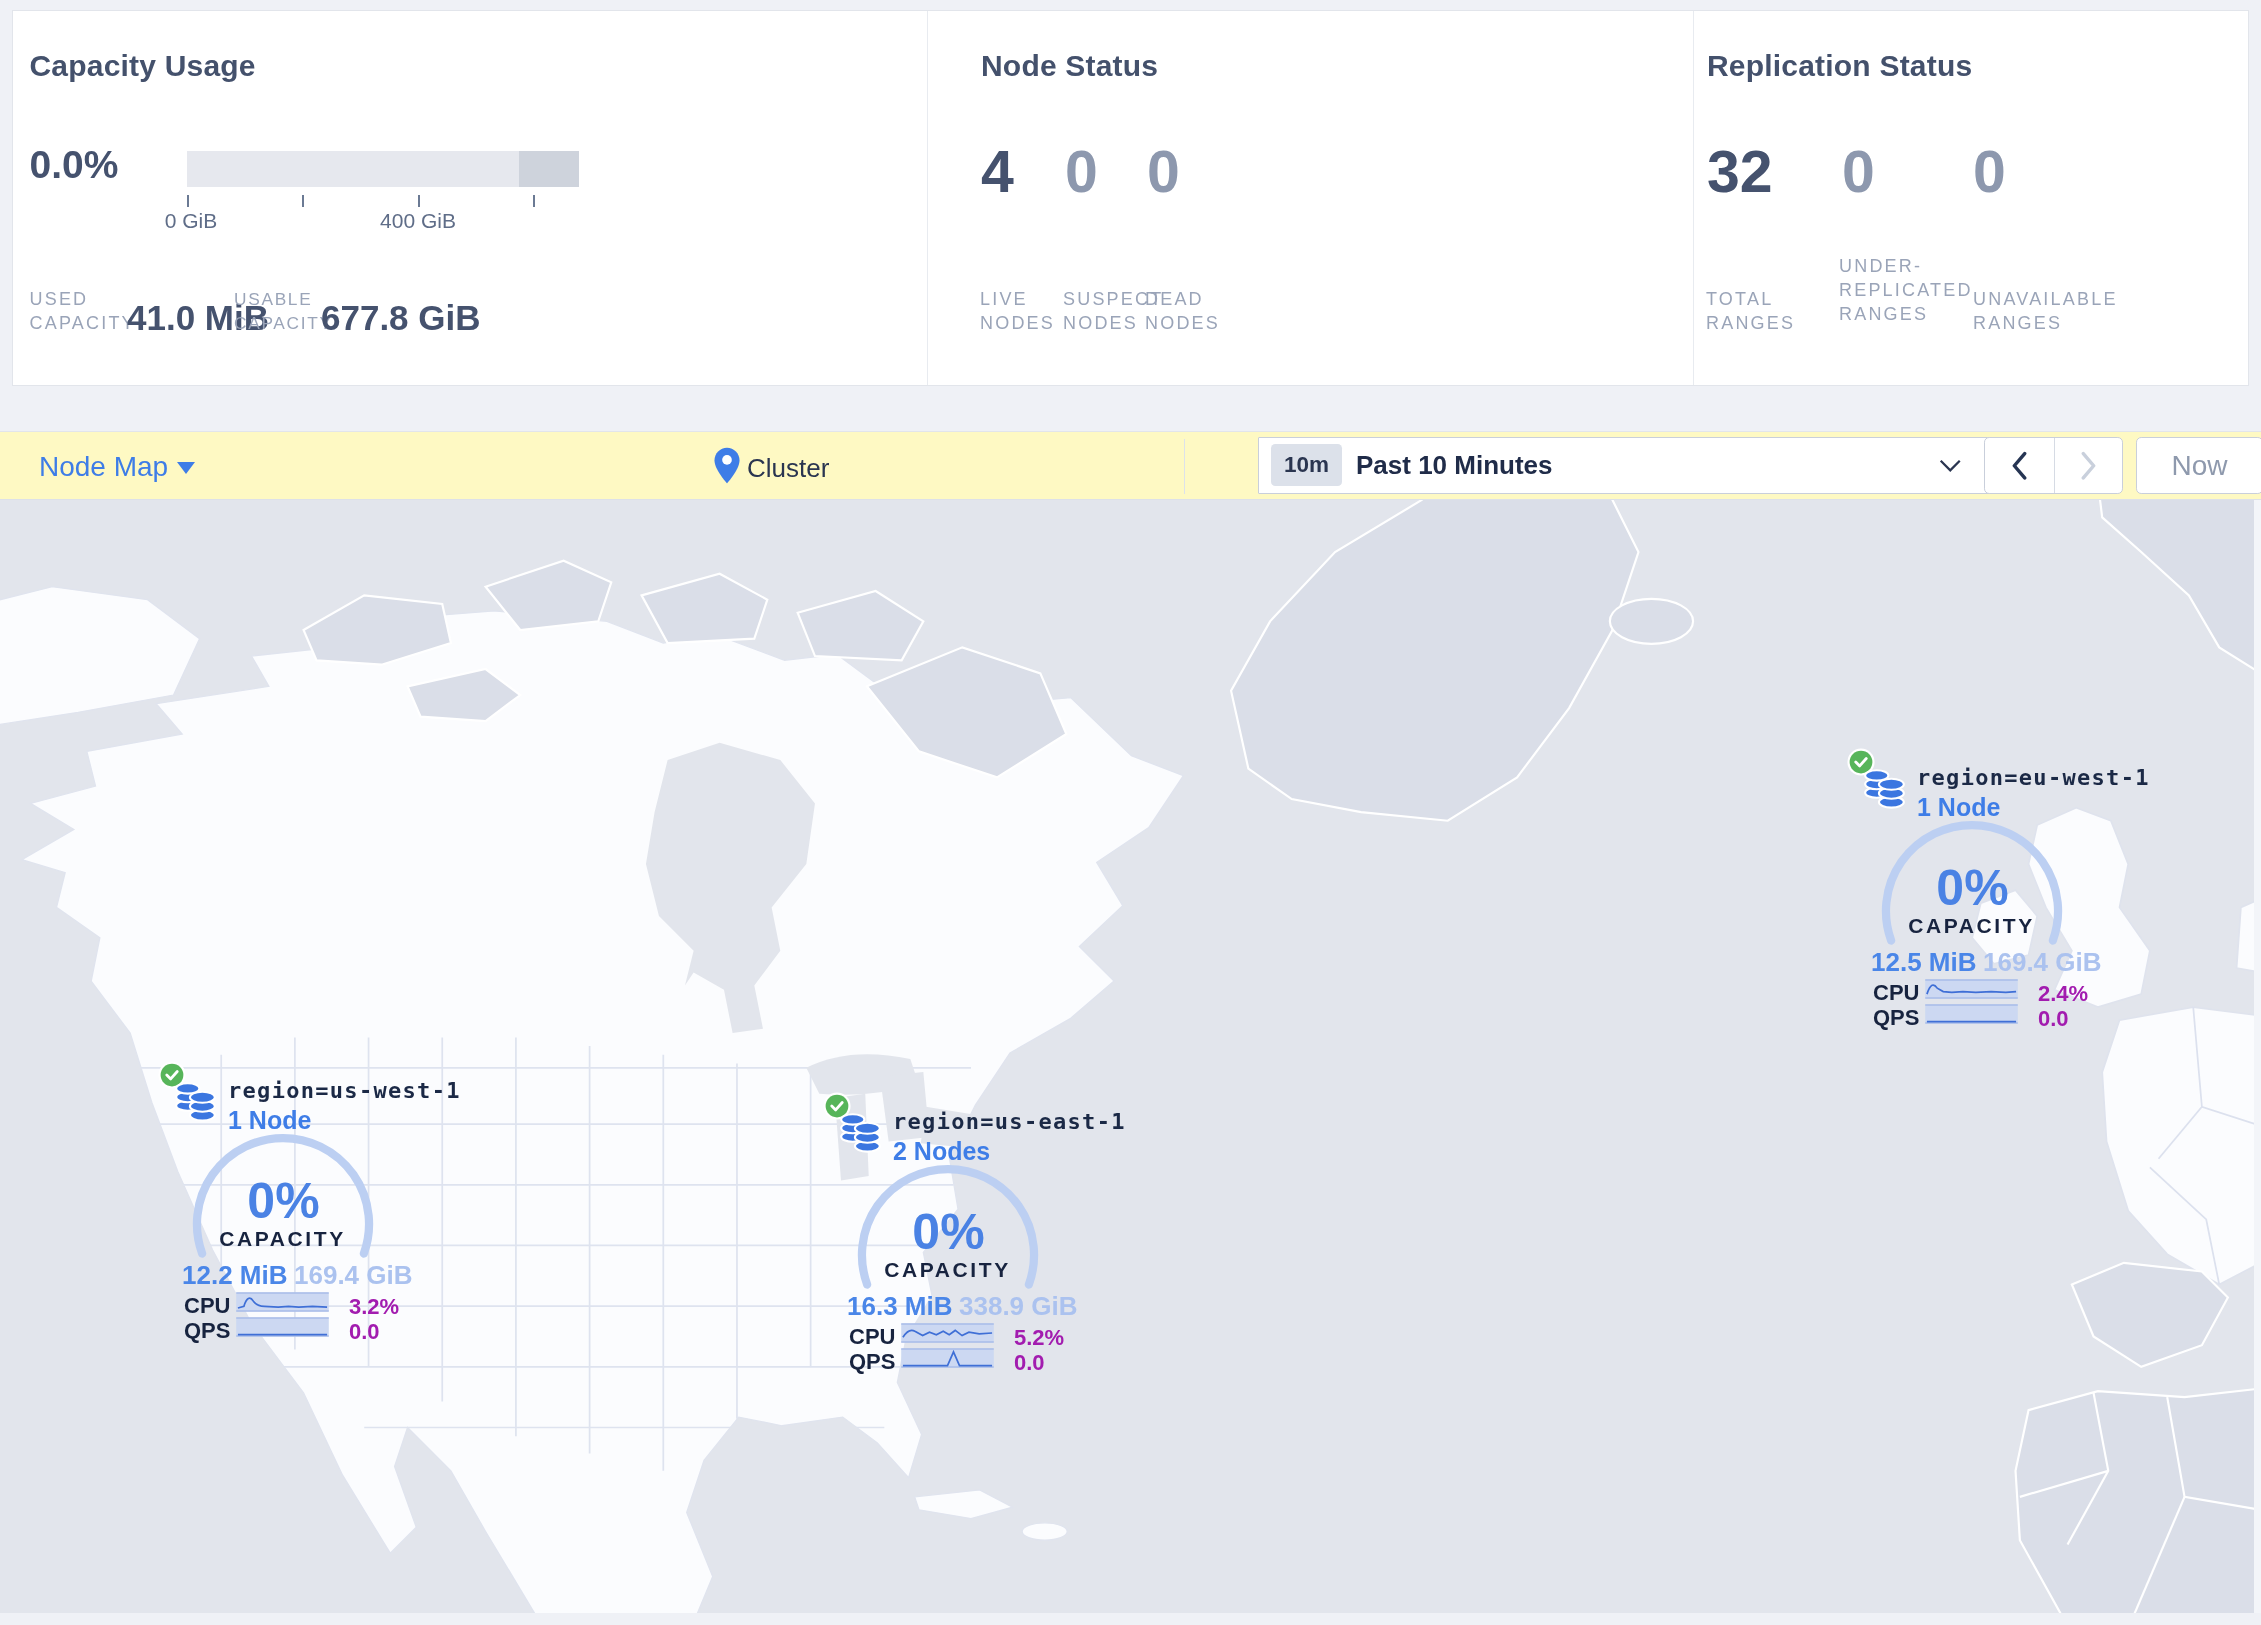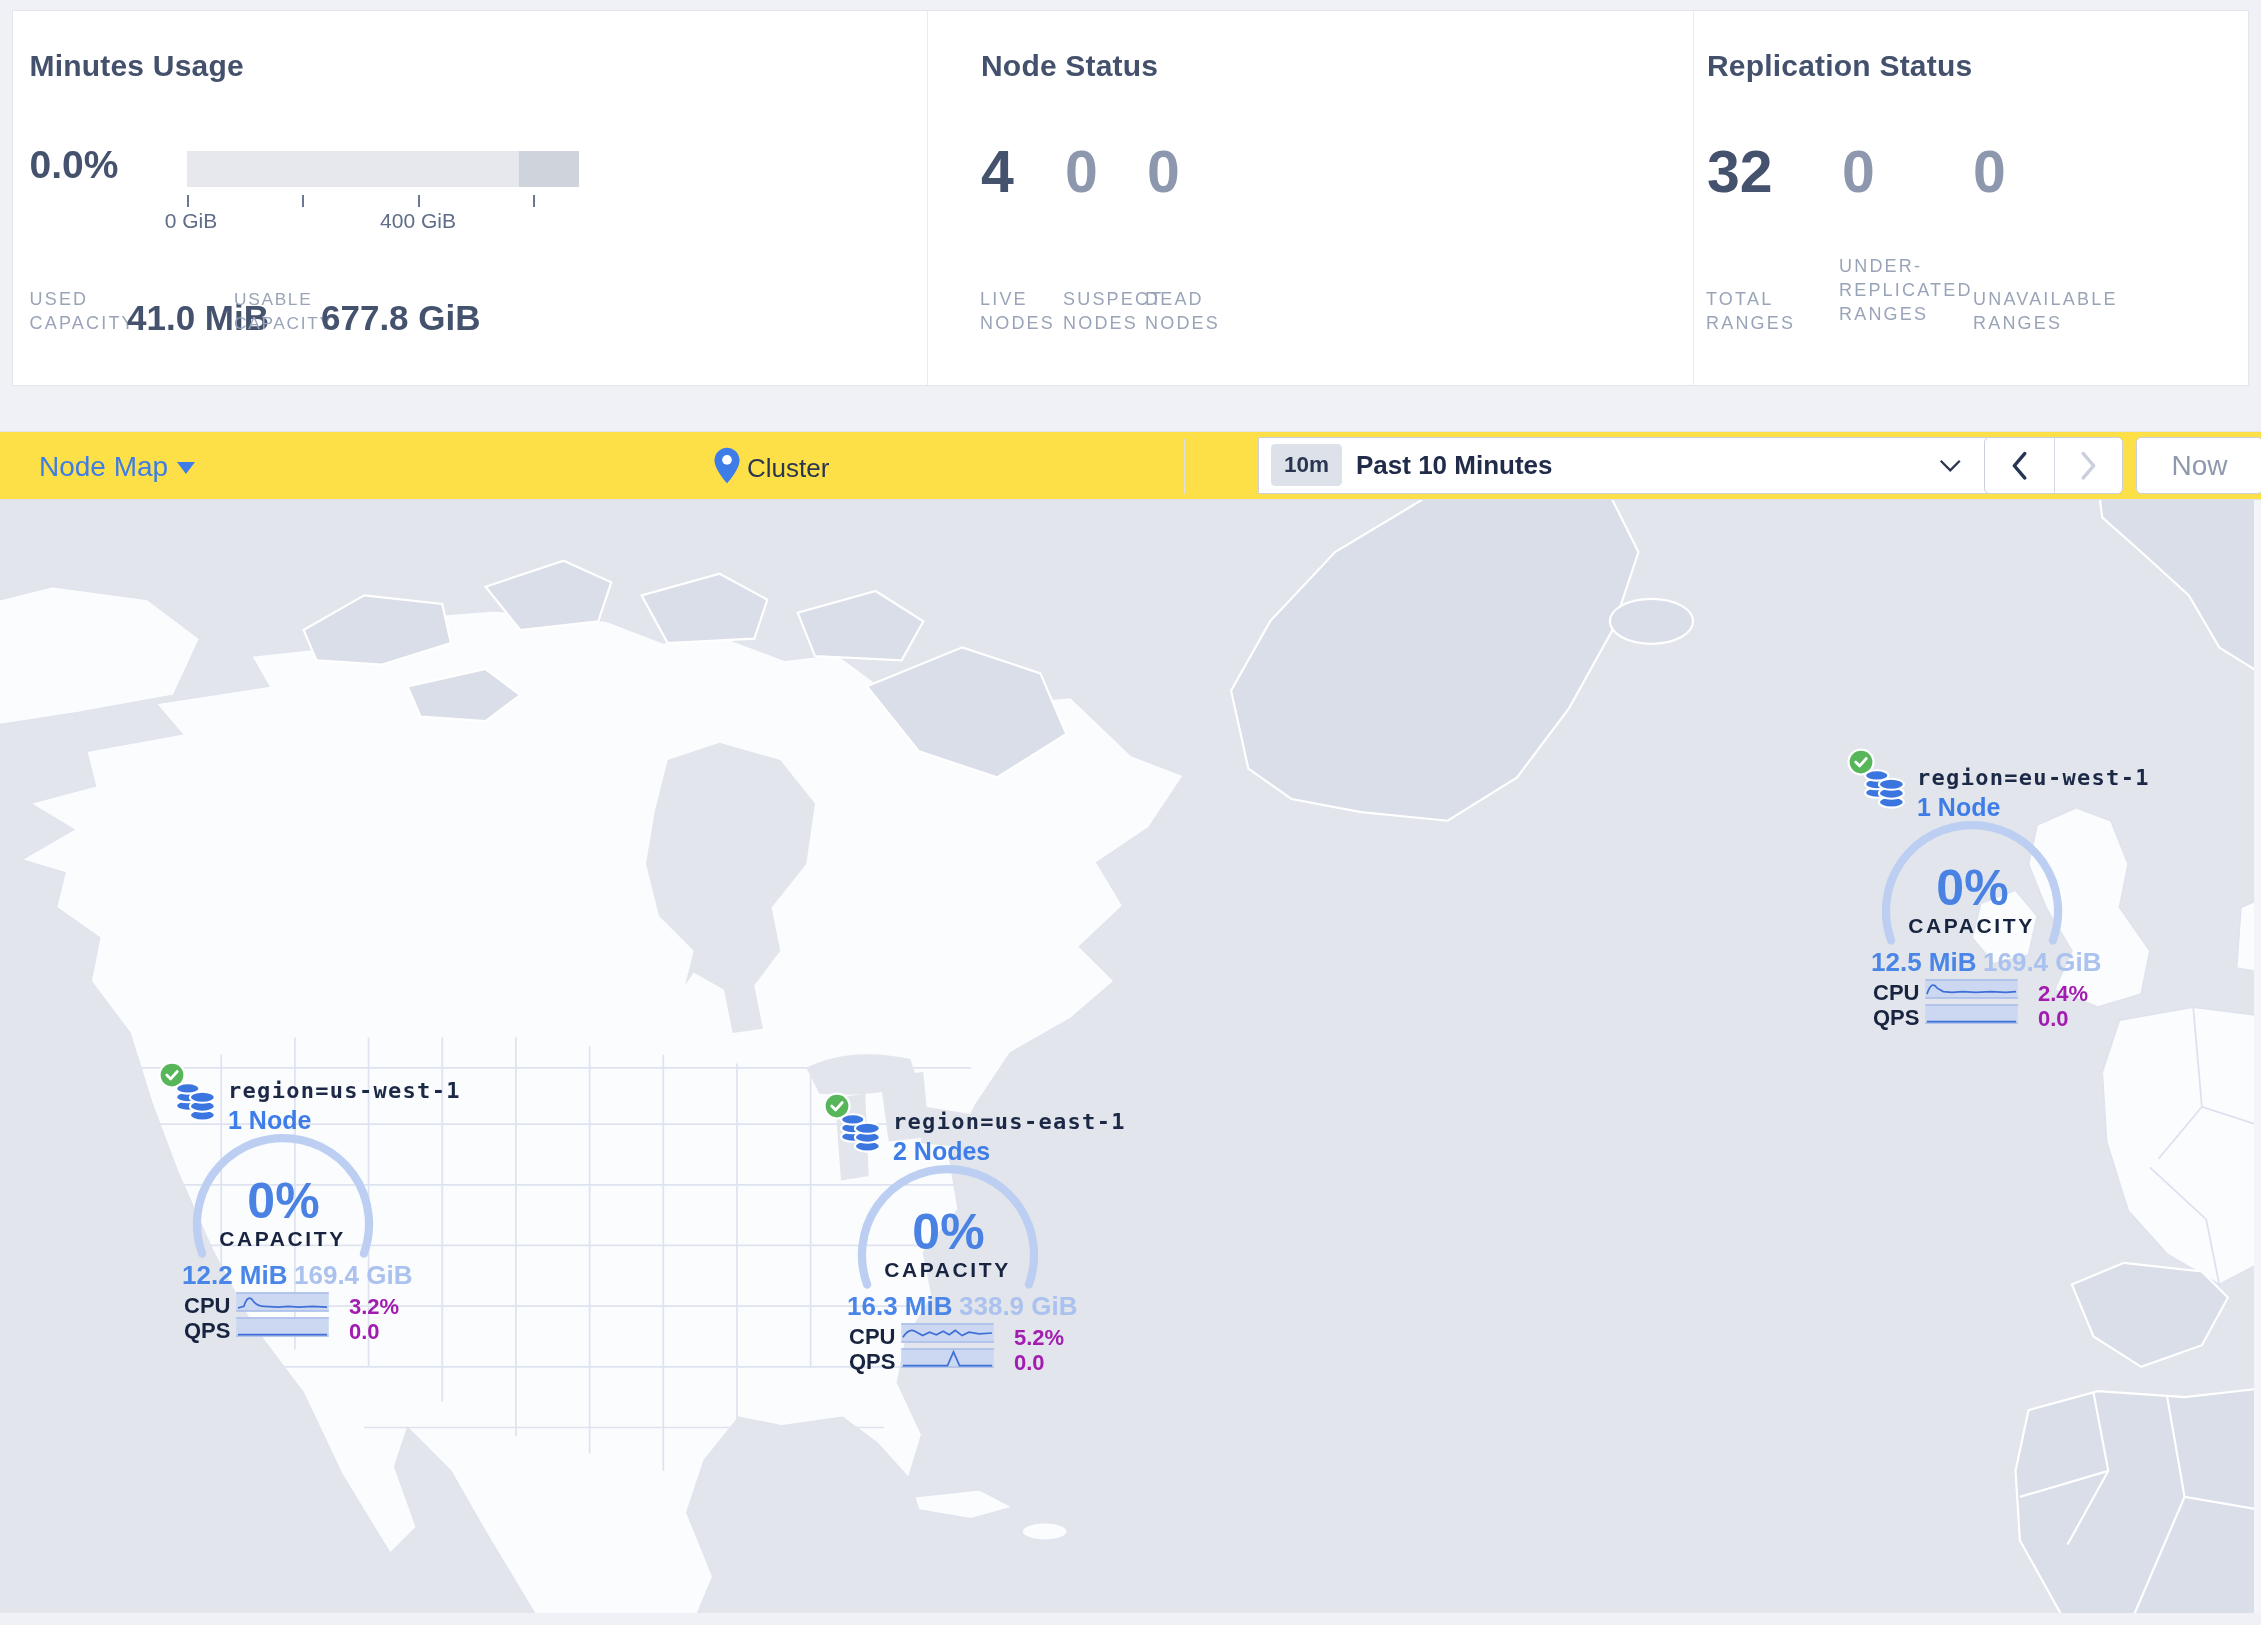--- a/index.html
+++ b/index.html
@@ -16,21 +16,21 @@
   .big-num.muted { color:#8d98ae; font-weight:600; }
   .stat-label { position:absolute; top:276px; font-size:18px; color:#9aa4b8; letter-spacing:2.2px; line-height:24px; }
   .stat-value { position:absolute; top:287px; font-size:35px; font-weight:700; color:#45526e; }
 
   .cu-bar { position:absolute; left:174px; top:140px; width:392px; height:36px; background:#e6e8ee; }
   .cu-bar-dark { position:absolute; right:0; top:0; bottom:0; width:15.3%; background:#ced3dc; }
   .cu-tick { position:absolute; top:184px; width:1.7px; height:11.3px; background:#6b7a94; }
   .cu-ticklabel { position:absolute; top:198px; font-size:21px; color:#5f6d88; transform:translateX(-50%); white-space:nowrap; }
 
   
-  .toolbar { position:absolute; left:0; top:431px; width:2261px; height:69px; background:#fde047;
+  .toolbar { position:absolute; left:0; top:431px; width:2261px; height:69px; background:#fef9c3;
     border-top:0.9px solid #e2e5eb; border-bottom:0.9px solid #dde1e8; }
   .view-btn { position:absolute; left:39px; top:19px; font-size:28px; color:#3e7de7; cursor:pointer; }
   .caret-down { position:absolute; left:177px; top:30px; width:0; height:0;
     border-left:9.5px solid transparent; border-right:9.5px solid transparent; border-top:12px solid #3e7de7; }
   .crumb-text { position:absolute; left:747px; top:21px; font-size:26px; color:#2a3550; }
   .tb-divider { position:absolute; left:1184px; top:7px; height:55px; width:0.9px; background:#dde2ea; }
   .timebox { position:absolute; left:1258px; top:5.2px; width:735px; height:57px; background:#fff;
     border:1.7px solid #c9cfdb; border-radius:1px; cursor:pointer; }
   .time-badge { position:absolute; left:12px; top:6px; height:42px; line-height:42px; padding:0 13px;
     background:#dce1ea; border-radius:4.3px; font-size:22.5px; font-weight:700; color:#2a3550; }
@@ -73,21 +73,21 @@
   .marker-eu-west { left:1849px; top:272px; }
 </style>
 </head>
 <body>
 
 <div class="stats-band">
   <div class="v-div" style="left:914px;"></div>
   <div class="v-div" style="left:1680px;"></div>
 
   <div>
-    <div class="panel-title" style="left:16.5px;">Minutes Usage</div>
+    <div class="panel-title" style="left:16.5px;">Capacity Usage</div>
     <div class="big-num" style="left:16.5px; top:132px; font-size:39px;">0.0%</div>
     <div class="cu-bar">
       <div class="cu-bar-dark"></div>
     </div>
     <div class="cu-tick" style="left:174px;"></div>
     <div class="cu-tick" style="left:289px;"></div>
     <div class="cu-tick" style="left:405px;"></div>
     <div class="cu-tick" style="left:520px;"></div>
     <div class="cu-ticklabel" style="left:178px;">0 GiB</div>
     <div class="cu-ticklabel" style="left:405px;">400 GiB</div>

